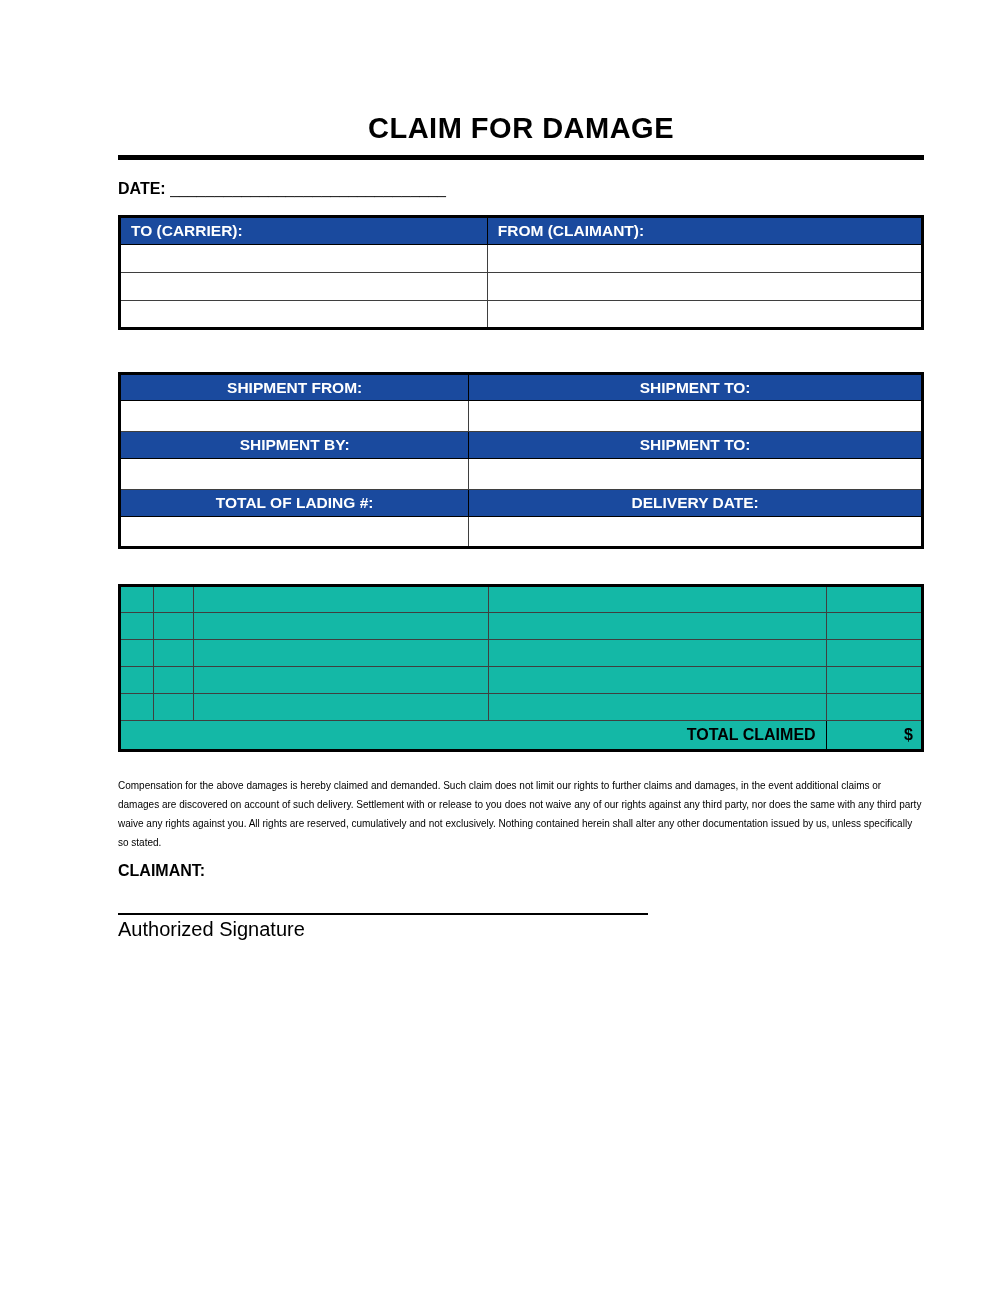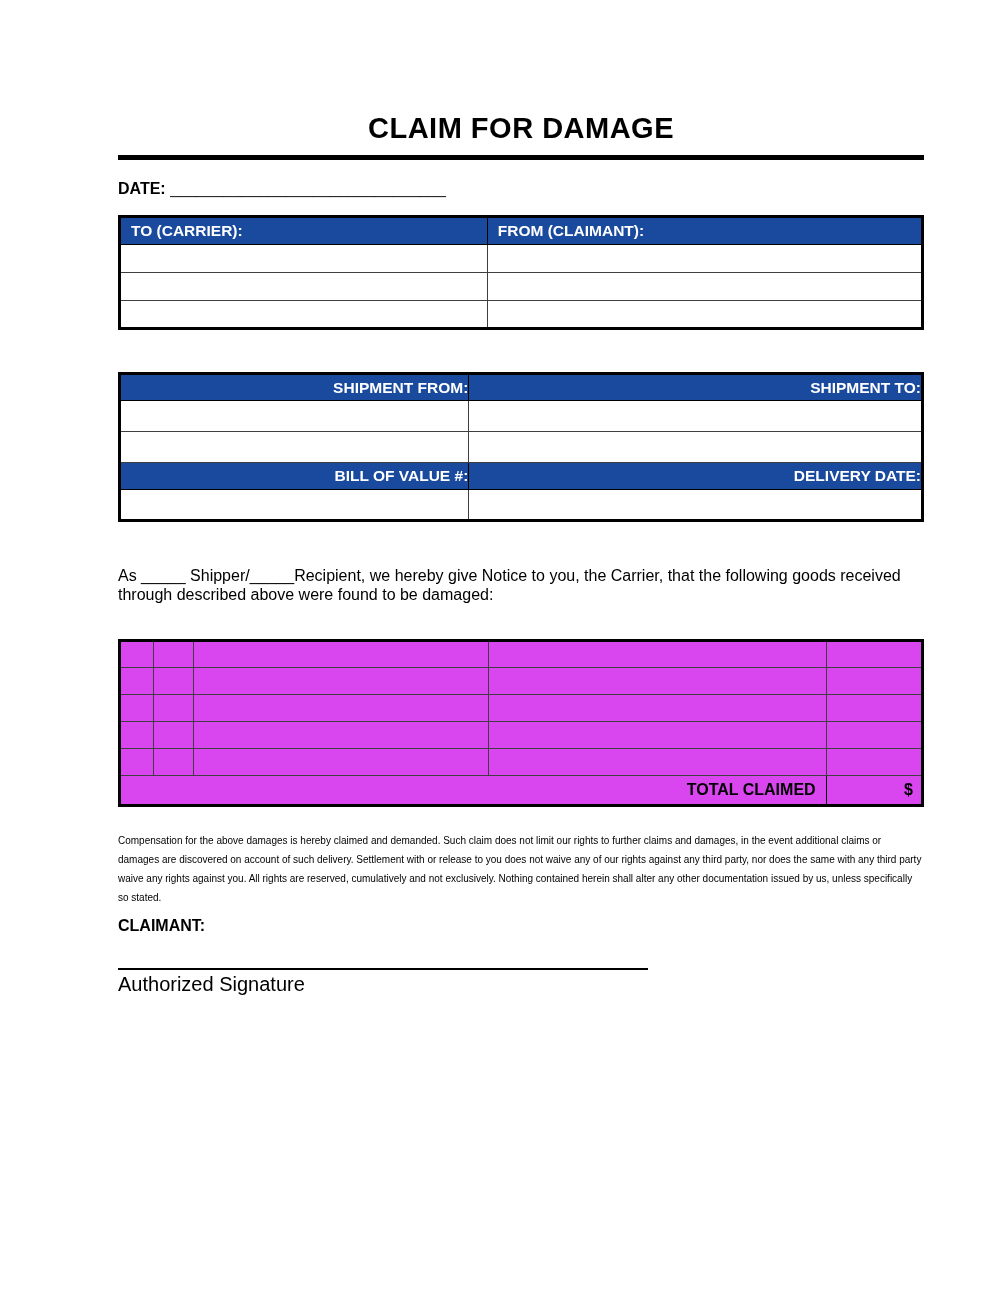--- a/index.html
+++ b/index.html
@@ -32,30 +32,30 @@
   th, td { border: 1px solid #3f3f3f; }
   th { background: #1a4a9e; color: #fff; font-weight: bold; font-size: 15.5px; }
 
   
   .parties-table { margin-top: 17px; }
   .parties-table th { text-align: left; padding: 4px 10px; height: 18px; border-color: #000; }
   .parties-table td { height: 28px; background: #fff; }
 
   
   .shipment-table { margin-top: 42px; }
-  .shipment-table th { text-align: right; height: 27px; border-color: #000; }
+  .shipment-table th { text-align: center; height: 27px; border-color: #000; }
   .shipment-table td { height: 31px; background: #fff; }
 
   
   .notice-par { margin-top: 44px; font-size: 16px; line-height: 19px; }
 
   
   .claims-table { margin-top: 35px; }
   .claims-table th { height: 78px; text-align: center; vertical-align: middle; border-color: #000; }
-  .claims-table td { height: 27px; background: #d946ef; }
+  .claims-table td { height: 27px; background: #14b8a6; }
   .vert-head {
     display: inline-block;
     width: 15px;
     font-size: 14px;
     line-height: 1.15;
     word-break: break-all;
     text-align: center;
     vertical-align: middle;
   }
   .total-row td { height: 30px; border-color: #000; }
@@ -116,35 +116,38 @@
     <tbody>
         <tr>
       <th>SHIPMENT FROM:</th>
       <th>SHIPMENT TO:</th>
     </tr>
     <tr>
       <td></td>
       <td></td>
     </tr>
     <tr>
-      <td></td>
-      <td></td>
-    </tr>
-    <tr>
-      <th>BILL OF VALUE #:</th>
+      <th>SHIPMENT BY:</th>
+      <th>SHIPMENT TO:</th>
+    </tr>
+    <tr>
+      <td></td>
+      <td></td>
+    </tr>
+    <tr>
+      <th>TOTAL OF LADING #:</th>
       <th>DELIVERY DATE:</th>
     </tr>
     <tr>
       <td></td>
       <td></td>
     </tr>
   </tbody>
     </table>
 
-  <p class="notice-par">As _____ Shipper/_____Recipient, we hereby give Notice to you, the Carrier, that the following goods received through described above were found to be damaged:</p>
 
   <table class="claims-table thick-border">
     <colgroup>
       <col style="width:4.2%">
         <col style="width:5%">
         <col style="width:36.8%">
         <col style="width:42%">
         <col style="width:12%">
     </colgroup>
     <tbody>

